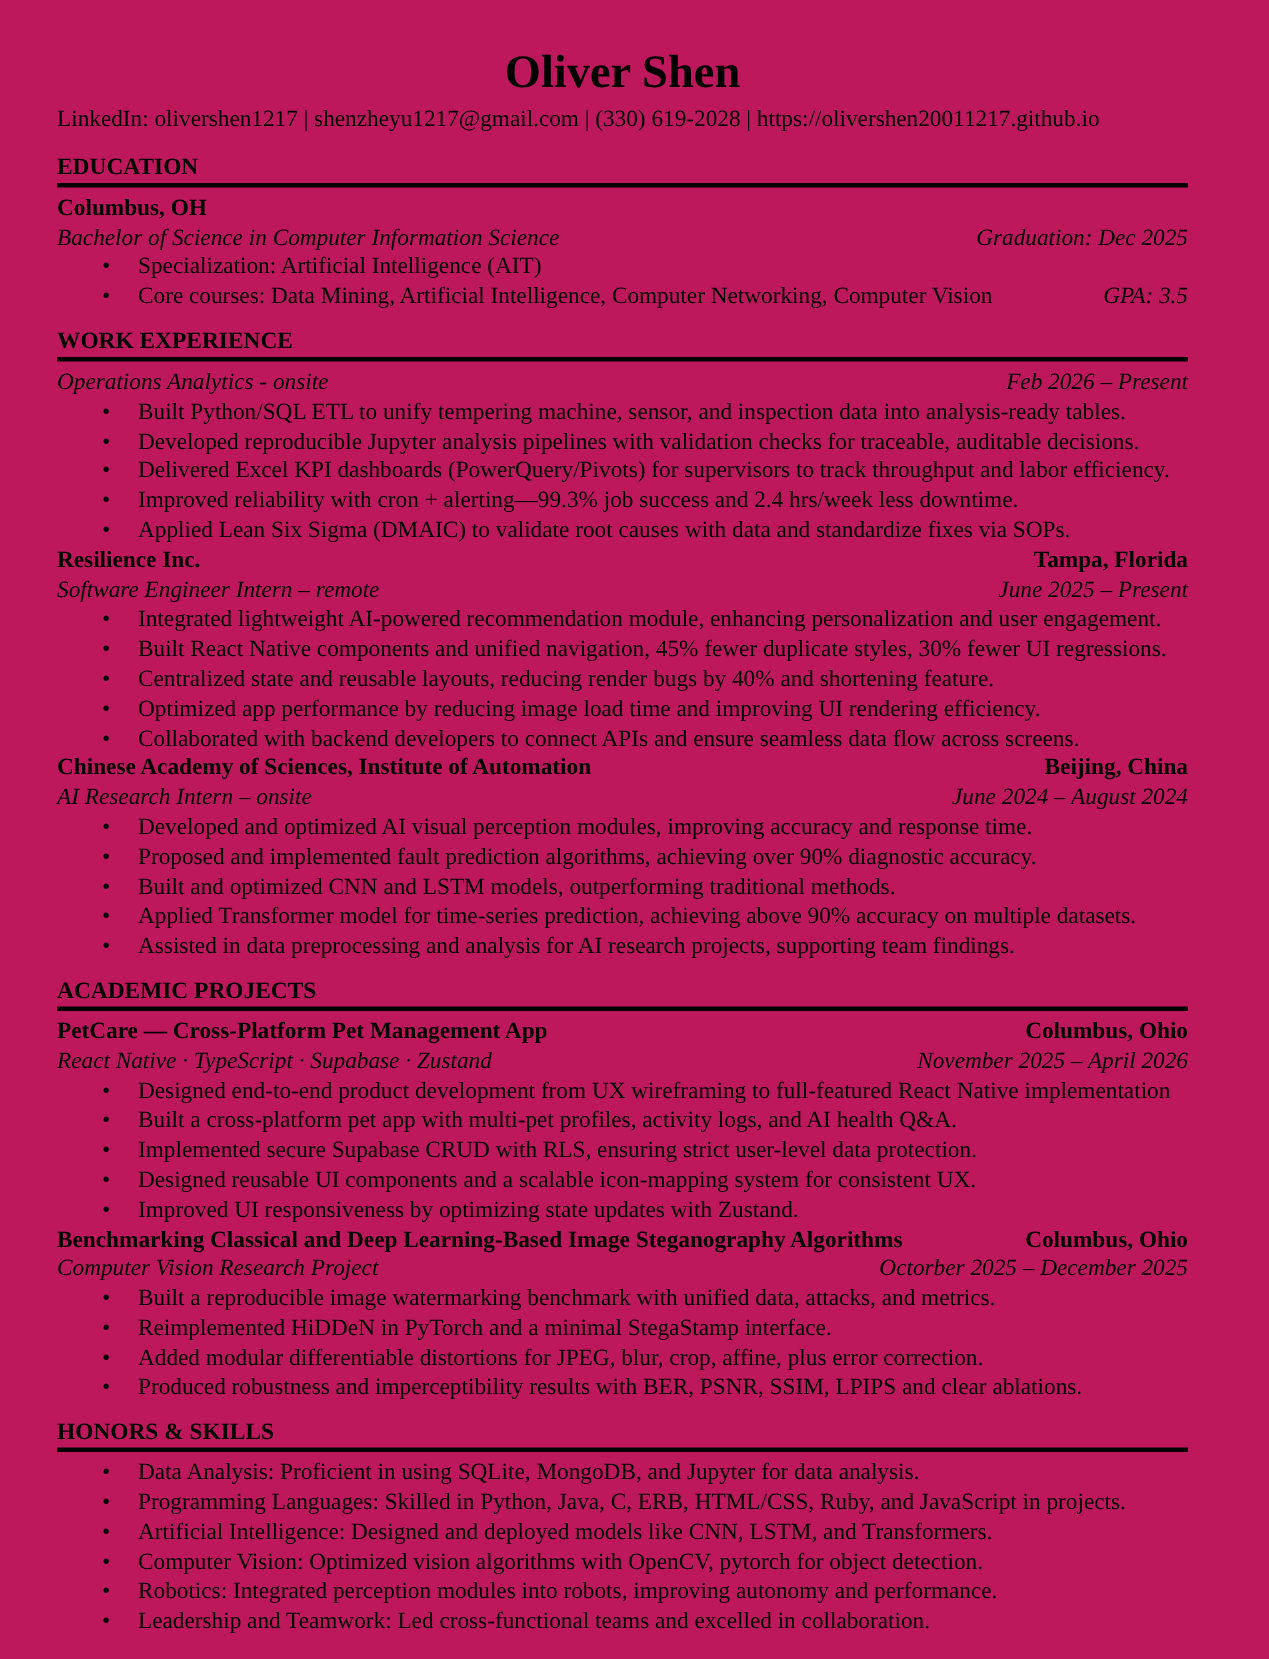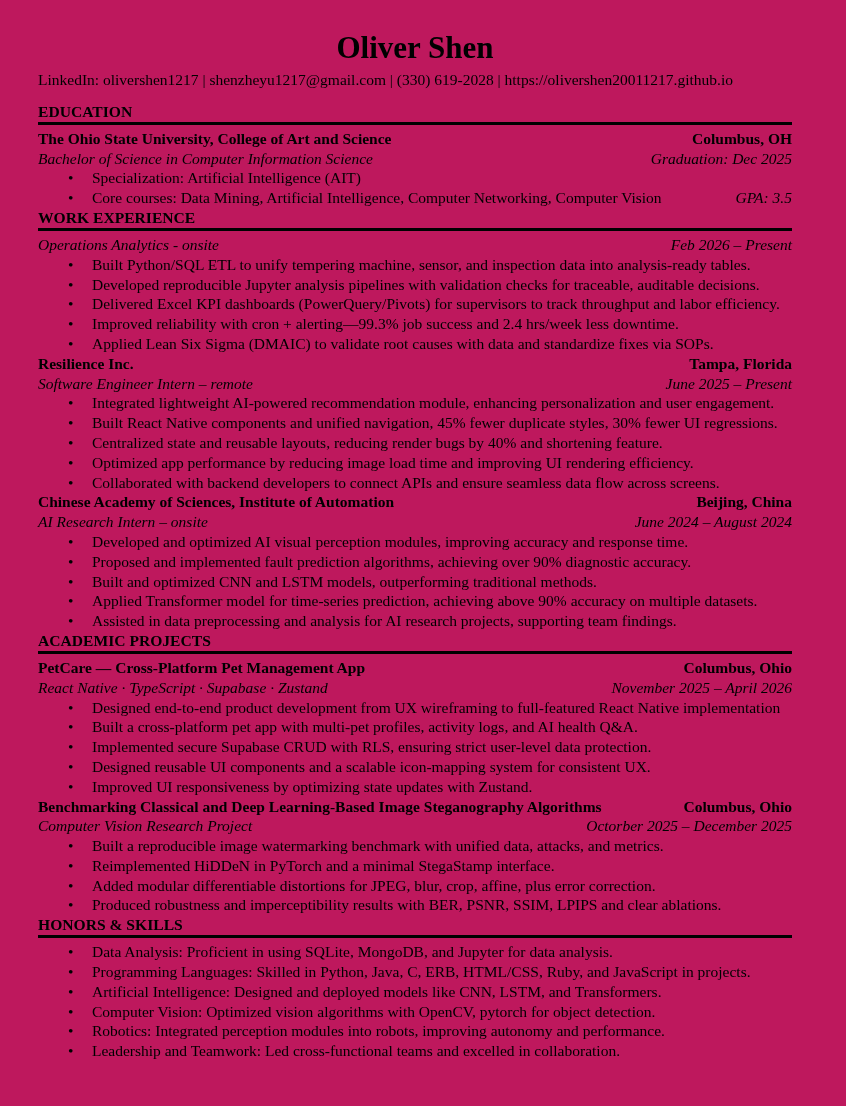--- a/index.html
+++ b/index.html
@@ -19,21 +19,21 @@
     margin: 0 0 4px 0;
     text-align: center;
     font-size: 31px;
     line-height: 36px;
     font-weight: bold;
     font-family: "Liberation Serif", "DejaVu Serif", serif;
   }
   .contact-line {
     margin-bottom: 12px;
   }
-  .section { }
+  .section { margin-top: 10px; }
   .section:first-of-type { margin-top: 0; }
   .section-title {
     margin: 0;
     font-size: 15.6px;
     line-height: 19px;
     font-weight: bold;
   }
   .section-divider {
     border: none;
     border-top: 3px solid #000000;
@@ -58,21 +58,20 @@
 <body>
 
 <div class="page">
   <h1 class="person-name">Oliver Shen</h1>
   <div class="contact-line">LinkedIn: olivershen1217 | shenzheyu1217@gmail.com | (330) 619-2028 | https://olivershen20011217.github.io</div>
   <div id="sections">
       <section class="section">
         <h2 class="section-title">EDUCATION</h2>
         <div class="section-divider"></div>
         <div class="entry-head">
-          <span class="left">The Ohio State University, College of Art and Science</span>
           <span class="right-loc">Columbus, OH</span>
         </div>
         <div class="entry-sub">
           <span class="left">Bachelor of Science in Computer Information Science</span>
           <span class="right-dates">Graduation: Dec 2025</span>
         </div>
         <ul class="bullet-list">
           <li class="bullet-item">
             <span class="bullet-marker">•</span>
             <span class="bullet-text">Specialization: Artificial Intelligence (AIT)</span>

